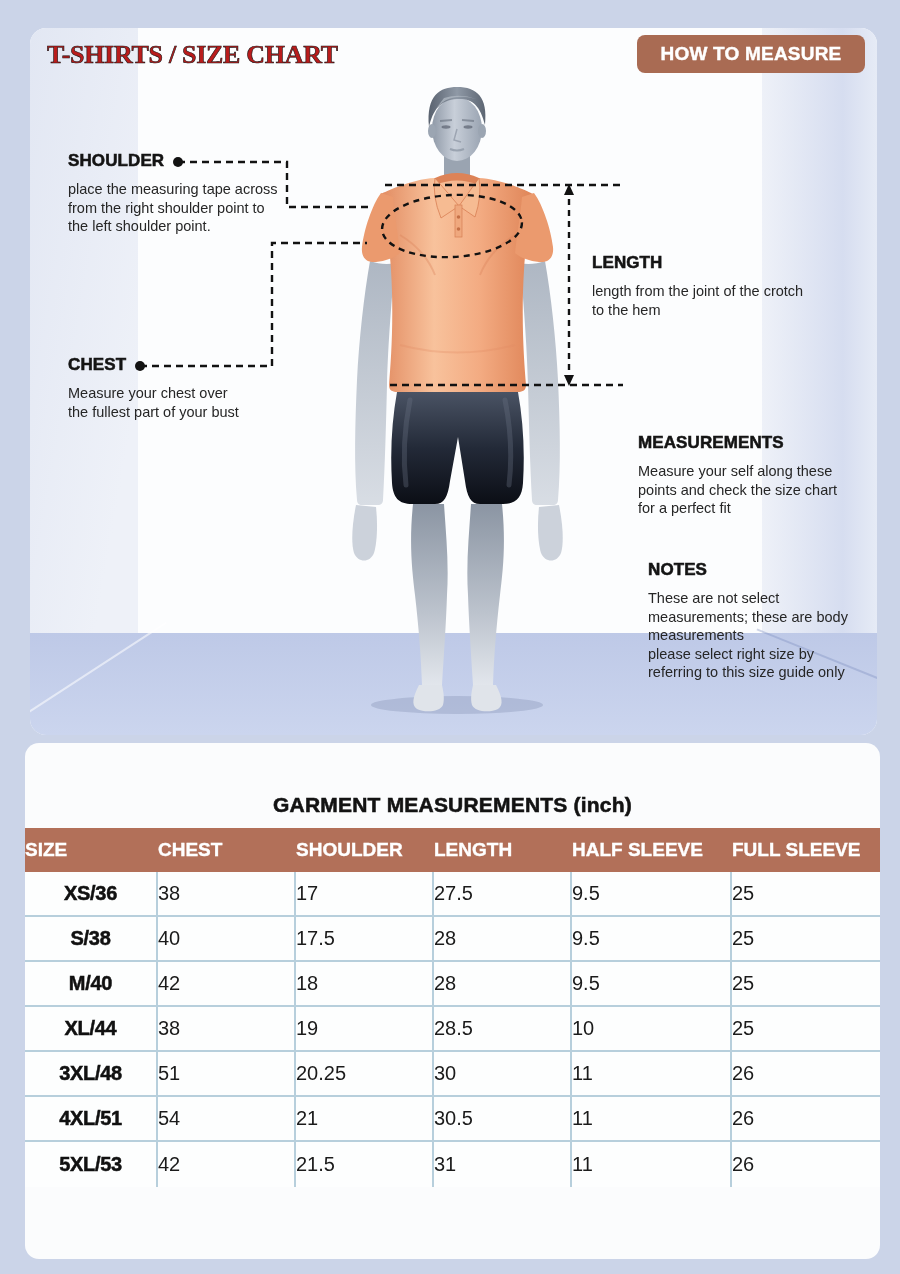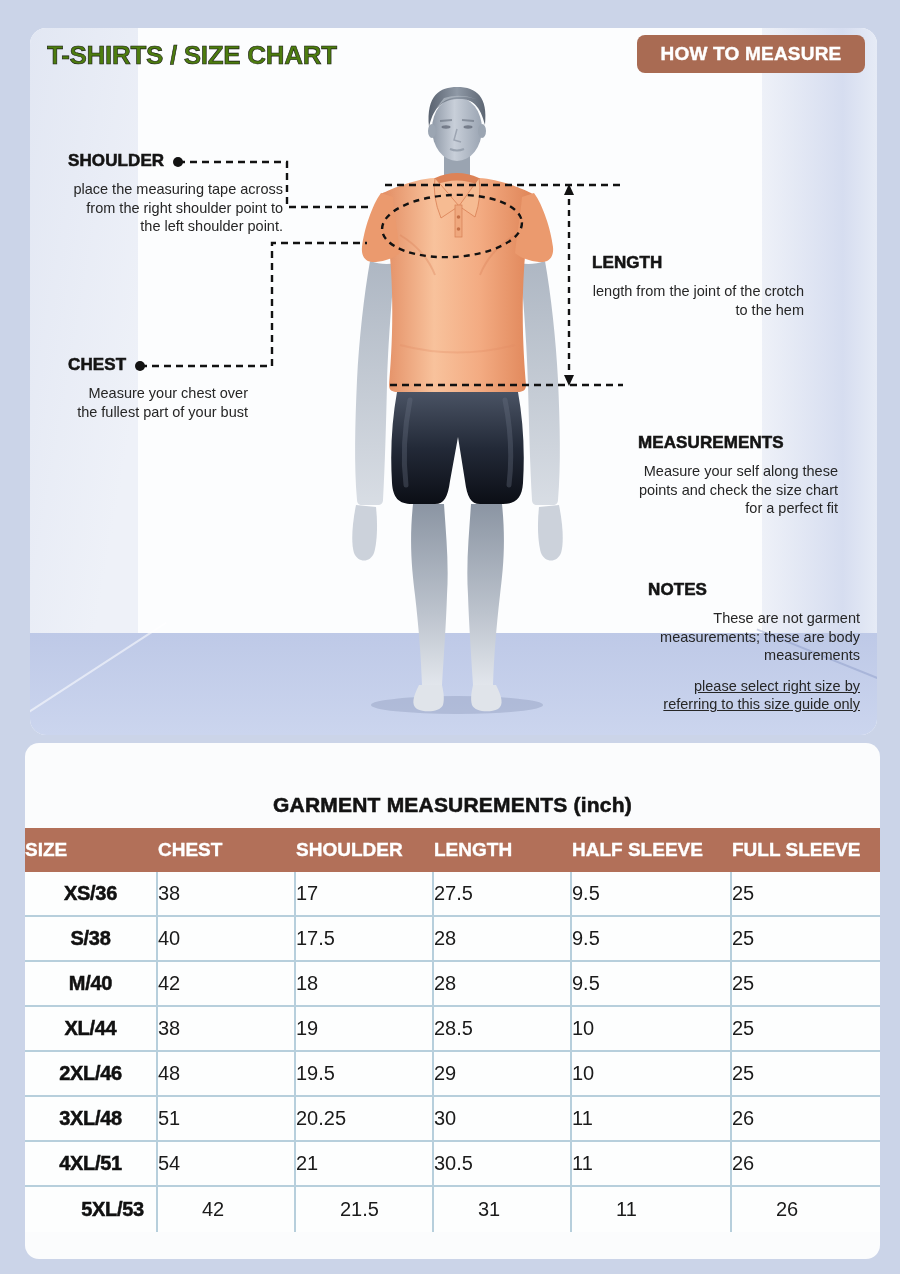--- a/index.html
+++ b/index.html
@@ -29,42 +29,42 @@
   .floor-seam-l {
     position:absolute; left:-20px; top:640px; width:170px; height:2px;
     background:rgba(255,255,255,.55); transform:rotate(-33deg);
   }
   .floor-seam-r {
     position:absolute; left:720px; top:636px; width:190px; height:2px;
     background:rgba(120,138,190,.35); transform:rotate(22deg);
   }
   .page-title {
     position:absolute; left:17px; top:12px;
-    font-size:26px; font-weight:bold; letter-spacing:-0.3px; color:#4d7c0f;
-    -webkit-text-stroke:.6px #141414; z-index:6;
+    font-size:26px; font-weight:bold; letter-spacing:-0.3px; color:#b91c1c;
+    -webkit-text-stroke:.6px #141414; z-index:6;font-family:Liberation Serif, serif;
   }
   .htm-button {
     position:absolute; right:12px; top:7px; width:228px; height:38px;
     background:#a96b53; border-radius:8px; display:flex; align-items:center;
     justify-content:center; color:#fff; font-size:19px; font-weight:bold;
     -webkit-text-stroke:.4px #fff; letter-spacing:.2px; z-index:6; cursor:pointer;
   }
   .mannequin {
     position:absolute; left:310px; top:57px; width:235px; height:630px; z-index:2;
   }
   .callouts {
     position:absolute; left:0; top:0; width:847px; height:707px; z-index:3;
   }
   .anno { position:absolute; z-index:4; color:#1c1c1c; }
   .anno h3 {
     font-size:17px; font-weight:bold; -webkit-text-stroke:.55px #141414;
     color:#141414; letter-spacing:.1px; margin-bottom:9px;
   }
-  .anno p { font-size:14.5px; line-height:18.5px; color:#262626;text-align:right; }
-  .anno p + p { margin-top:12px;text-decoration:underline; }
+  .anno p { font-size:14.5px; line-height:18.5px; color:#262626; }
+  .anno p + p { margin-top:0; }
   
   .table-card {
     position:absolute; left:25px; top:743px; width:855px; height:516px;
     background:#fbfcfd; border-radius:14px; overflow:hidden;
   }
   .table-title {
     height:49px; line-height:51px; text-align:center;
     font-size:21px; font-weight:bold; color:#131313;
     -webkit-text-stroke:.55px #131313; letter-spacing:.2px;margin-top:36px;
   }
@@ -74,21 +74,21 @@
   .size-table col.c5{width:160px}.size-table col.c6{width:148px}
   .size-table thead th {
     background:#b27059; color:#fff; height:44px; font-size:19px;
     font-weight:bold; -webkit-text-stroke:.35px #fff; text-align:left;
   }
   .size-table tbody th, .size-table tbody td {
     height:45px; vertical-align:middle; background:#fdfefe;
     border-right:2px solid #b7cfdc; border-bottom:2px solid #b7cfdc;
   }
   .size-table tbody tr > *:last-child { border-right:none; }
-  .size-table tbody tr:last-child > * { border-bottom:none;padding-left:44px; }
+  .size-table tbody tr:last-child > * { border-bottom:none; }
   .size-table tbody th {
     font-size:20px; font-weight:bold; color:#111;
     -webkit-text-stroke:.5px #111; letter-spacing:-.3px;
   }
   .size-table tbody td { font-size:20px; color:#1b1b1b; }
 </style>
 </head>
 <body>
 
 <div class="page">
@@ -212,23 +212,23 @@
       <p>Measure your chest over the fullest part of your bust</p>
     </div>
     <div class="anno" style="left:562px; top:225px; width:212px;">
       <h3>LENGTH</h3>
       <p>length from the joint of the crotch to the hem</p>
     </div>
     <div class="anno" style="left:608px; top:405px; width:200px;">
       <h3>MEASUREMENTS</h3>
       <p>Measure your self along these points and check the size chart for a perfect fit</p>
     </div>
-    <div class="anno" style="left:618px; top:552px; width:212px;">
+    <div class="anno" style="left:618px; top:532px; width:212px;">
       <h3>NOTES</h3>
-      <p>These are not garment measurements; these are body measurements</p>
+      <p>These are not select measurements; these are body measurements</p>
       <p>please select right size by referring to this size guide only</p>
     </div>
   </div>
 
   <div class="table-card">
     <div class="table-title">GARMENT MEASUREMENTS (inch)</div>
     <table class="size-table">
       <colgroup>
         <col class="c1">
           <col class="c2">
@@ -274,28 +274,20 @@
           </tr>
           <tr>
             <th>XL/44</th>
             <td>38</td>
             <td>19</td>
             <td>28.5</td>
             <td>10</td>
             <td>25</td>
           </tr>
           <tr>
-            <th>2XL/46</th>
-            <td>48</td>
-            <td>19.5</td>
-            <td>29</td>
-            <td>10</td>
-            <td>25</td>
-          </tr>
-          <tr>
             <th>3XL/48</th>
             <td>51</td>
             <td>20.25</td>
             <td>30</td>
             <td>11</td>
             <td>26</td>
           </tr>
           <tr>
             <th>4XL/51</th>
             <td>54</td>

